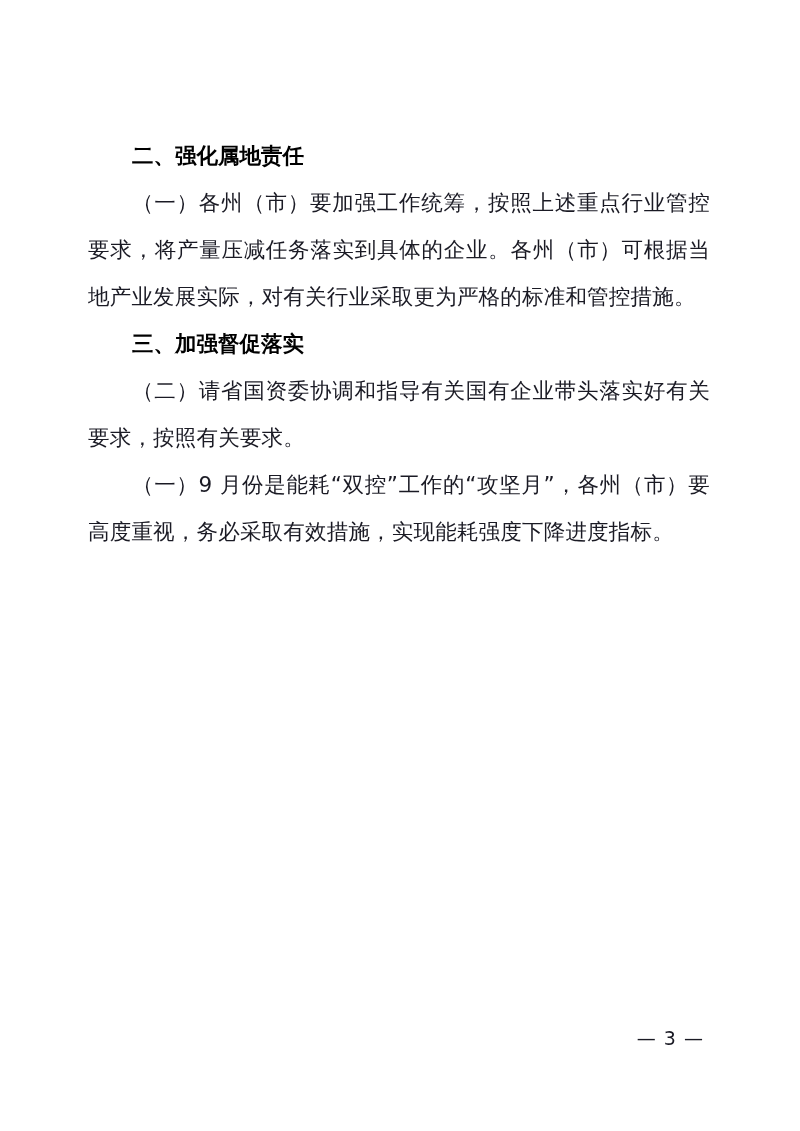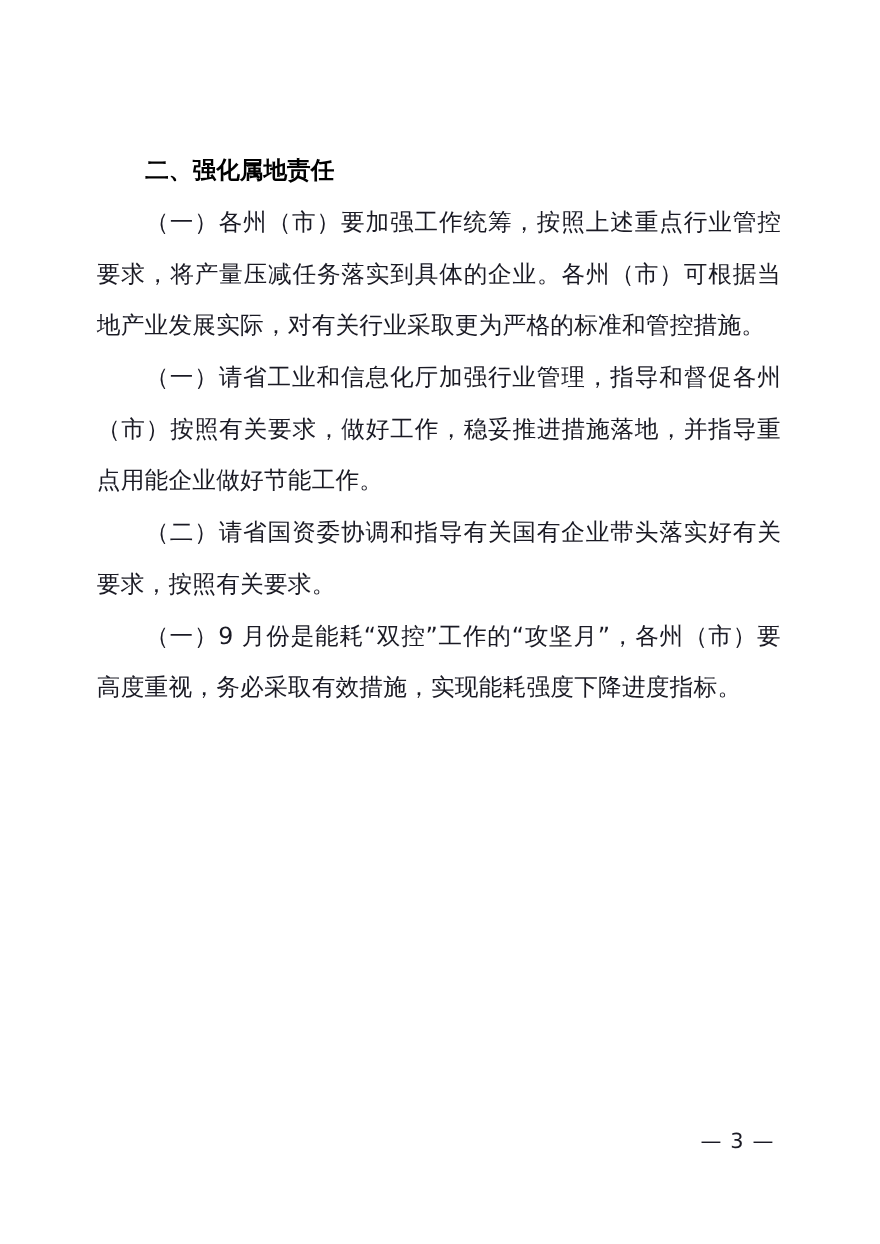--- a/index.html
+++ b/index.html
@@ -61,22 +61,22 @@
 <body>
 
 <div class="page">
   <div class="doc-body">
 
     <h2 class="heading">二、强化属地责任</h2>
 
     <p class="para indent">（一）各州（市）要加强工作统筹，按照上述重点行业管控要求，将产量压减任务落实到具体的企业。各州（市）可根据当地产业发展实际，对有关行业采取更为严格的标准和管控措施。</p>
 
 
+    <h2 class="heading">三、加强督促落实</h2>
 
-    <p class="para indent">（一）请省工业和信息化厅加强行业管理，指导和督促各州（市）按照有关要求，做好工作，稳妥推进措施落地，并指导重点用能企业做好节能工作。</p>
 
     <p class="para indent">（二）请省国资委协调和指导有关国有企业带头落实好有关要求，按照有关要求。</p>
 
 
 
     <p class="para indent">（一）9 月份是能耗“双控”工作的“攻坚月”，各州（市）要高度重视，务必采取有效措施，实现能耗强度下降进度指标。</p>
 
   </div>
 
   <div class="page-number">— 3 —</div>

